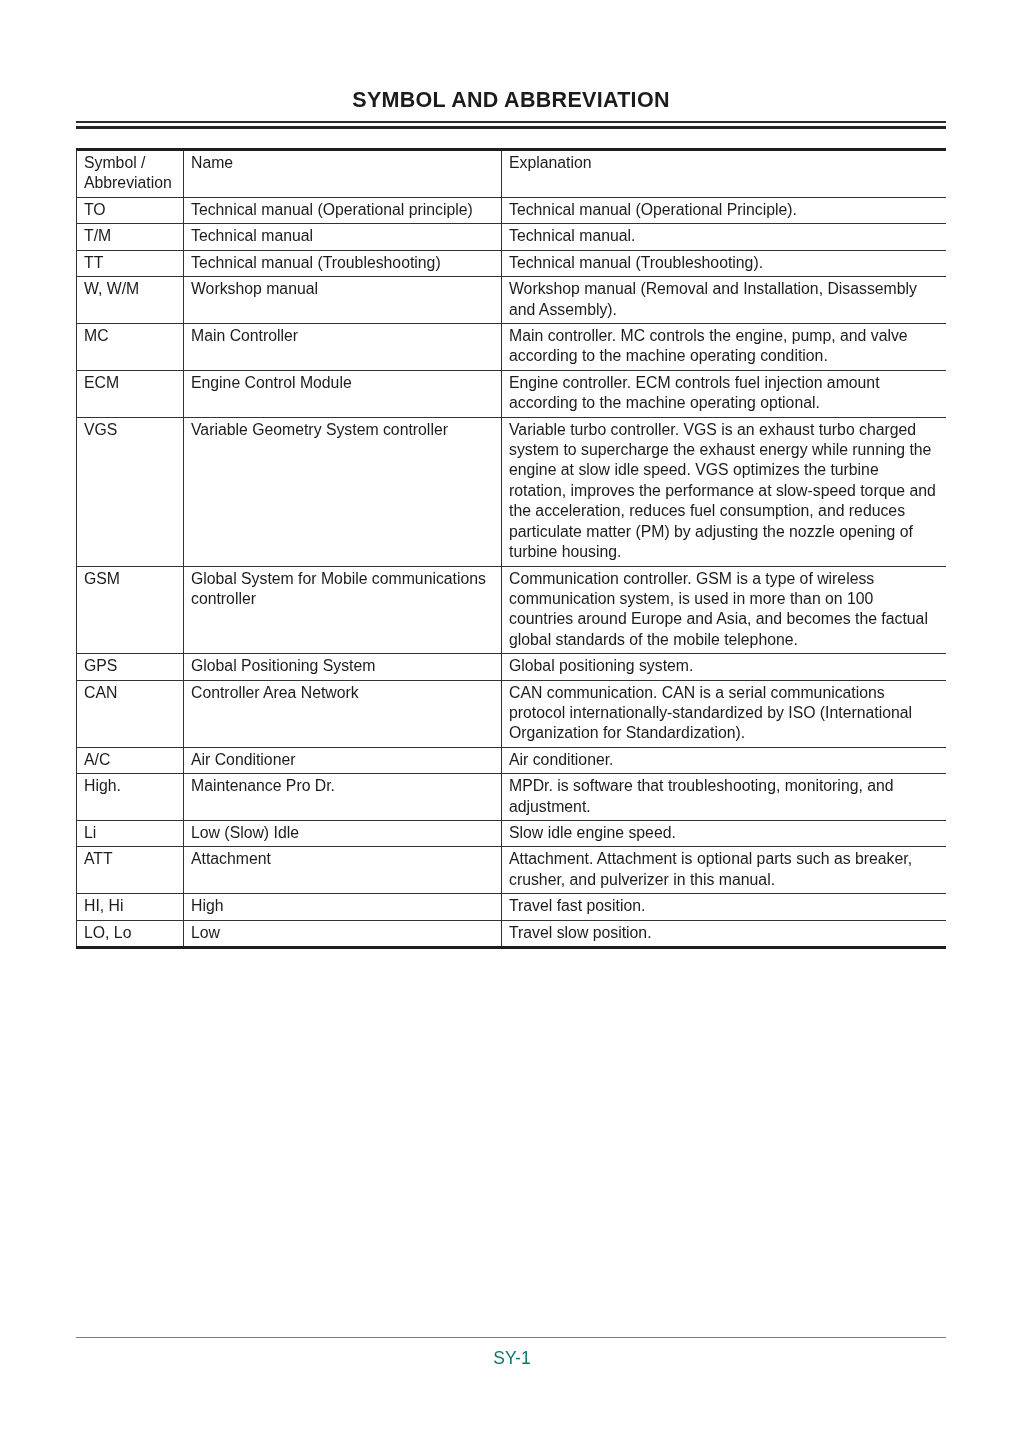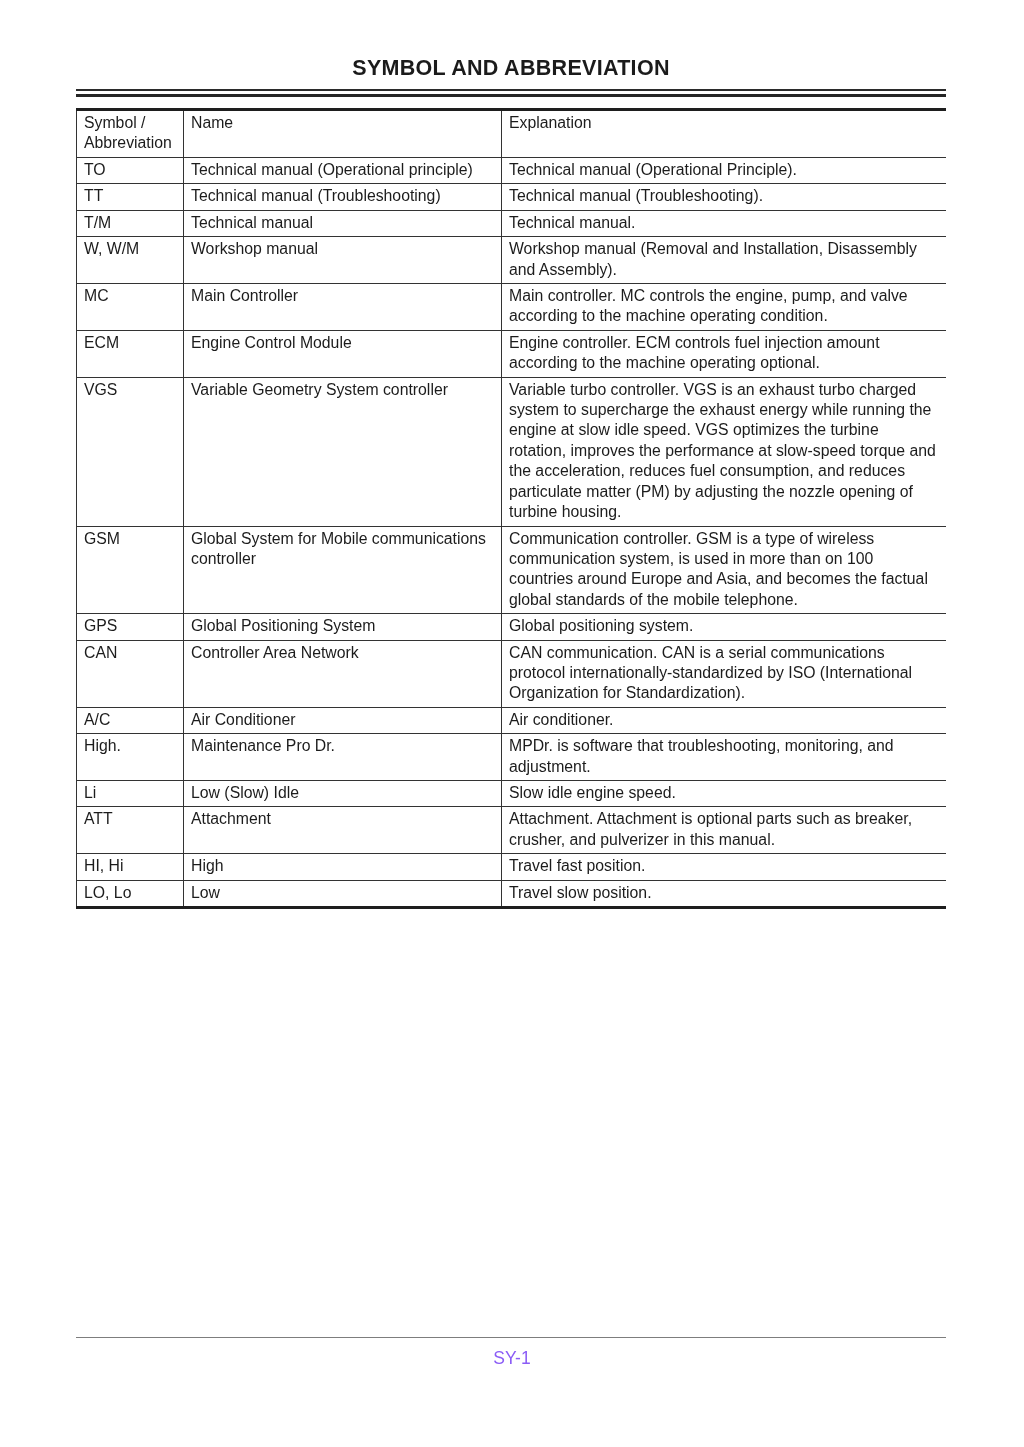--- a/index.html
+++ b/index.html
@@ -14,38 +14,38 @@
     overflow: hidden;
   }
   .content {
     position: absolute;
     left: 76px;
     top: 0;
     width: 870px;
   }
   .page-title {
     margin: 0;
-    padding-top: 56px;
+    padding-top: 88px;
     text-align: center;
     font-size: 21.5px;
     font-weight: bold;
     letter-spacing: 0.3px;
     color: #1b1b1b;
   }
   .title-rule {
     margin-top: 8px;
     height: 8px;
     border-top: 2.5px solid #2b2b2b;
     border-bottom: 3px solid #252525;
   }
   table.abbrev {
     border-collapse: collapse;
     table-layout: fixed;
     width: 869px;
-    margin-top: 11px;
+    margin-top: 19px;
     border-top: 3px solid #1e1e1e;
     border-bottom: 3px solid #1e1e1e;
   }
   col.c-symbol { width: 107px; }
   col.c-name { width: 318px; }
   col.c-explanation { width: 444px; }
   table.abbrev th, table.abbrev td {
     border: 1.2px solid #333333;
     padding: 2px 6px 3px 7px;
     font-size: 15.8px;
@@ -64,21 +64,21 @@
     width: 870px;
     border-top: 1.6px solid #7d7d7d;
   }
   .page-number {
     position: absolute;
     top: 1348px;
     left: 0;
     width: 1024px;
     text-align: center;
     font-size: 17.5px;
-    color: #8b5cf6;
+    color: #0f766e;
   }
 </style>
 </head>
 <body>
 
 <div class="content">
   <h1 class="page-title">SYMBOL AND ABBREVIATION</h1>
 
   <div class="title-rule"></div>
 
@@ -96,32 +96,32 @@
       </tr>
     </thead>
     <tbody id="table-body">
   <tr>
     <td>TO</td>
     <td>Technical manual (Operational principle)</td>
     <td>Technical manual (Operational Principle).</td>
   </tr>
 
   <tr>
+    <td>T/M</td>
+    <td>Technical manual</td>
+    <td>Technical manual.</td>
+  </tr>
+
+  <tr>
     <td>TT</td>
     <td>Technical manual (Troubleshooting)</td>
     <td>Technical manual (Troubleshooting).</td>
   </tr>
 
   <tr>
-    <td>T/M</td>
-    <td>Technical manual</td>
-    <td>Technical manual.</td>
-  </tr>
-
-  <tr>
     <td>W, W/M</td>
     <td>Workshop manual</td>
     <td>Workshop manual (Removal and Installation, Disassembly and Assembly).</td>
   </tr>
 
   <tr>
     <td>MC</td>
     <td>Main Controller</td>
     <td>Main controller. MC controls the engine, pump, and valve according to the machine operating condition.</td>
   </tr>

